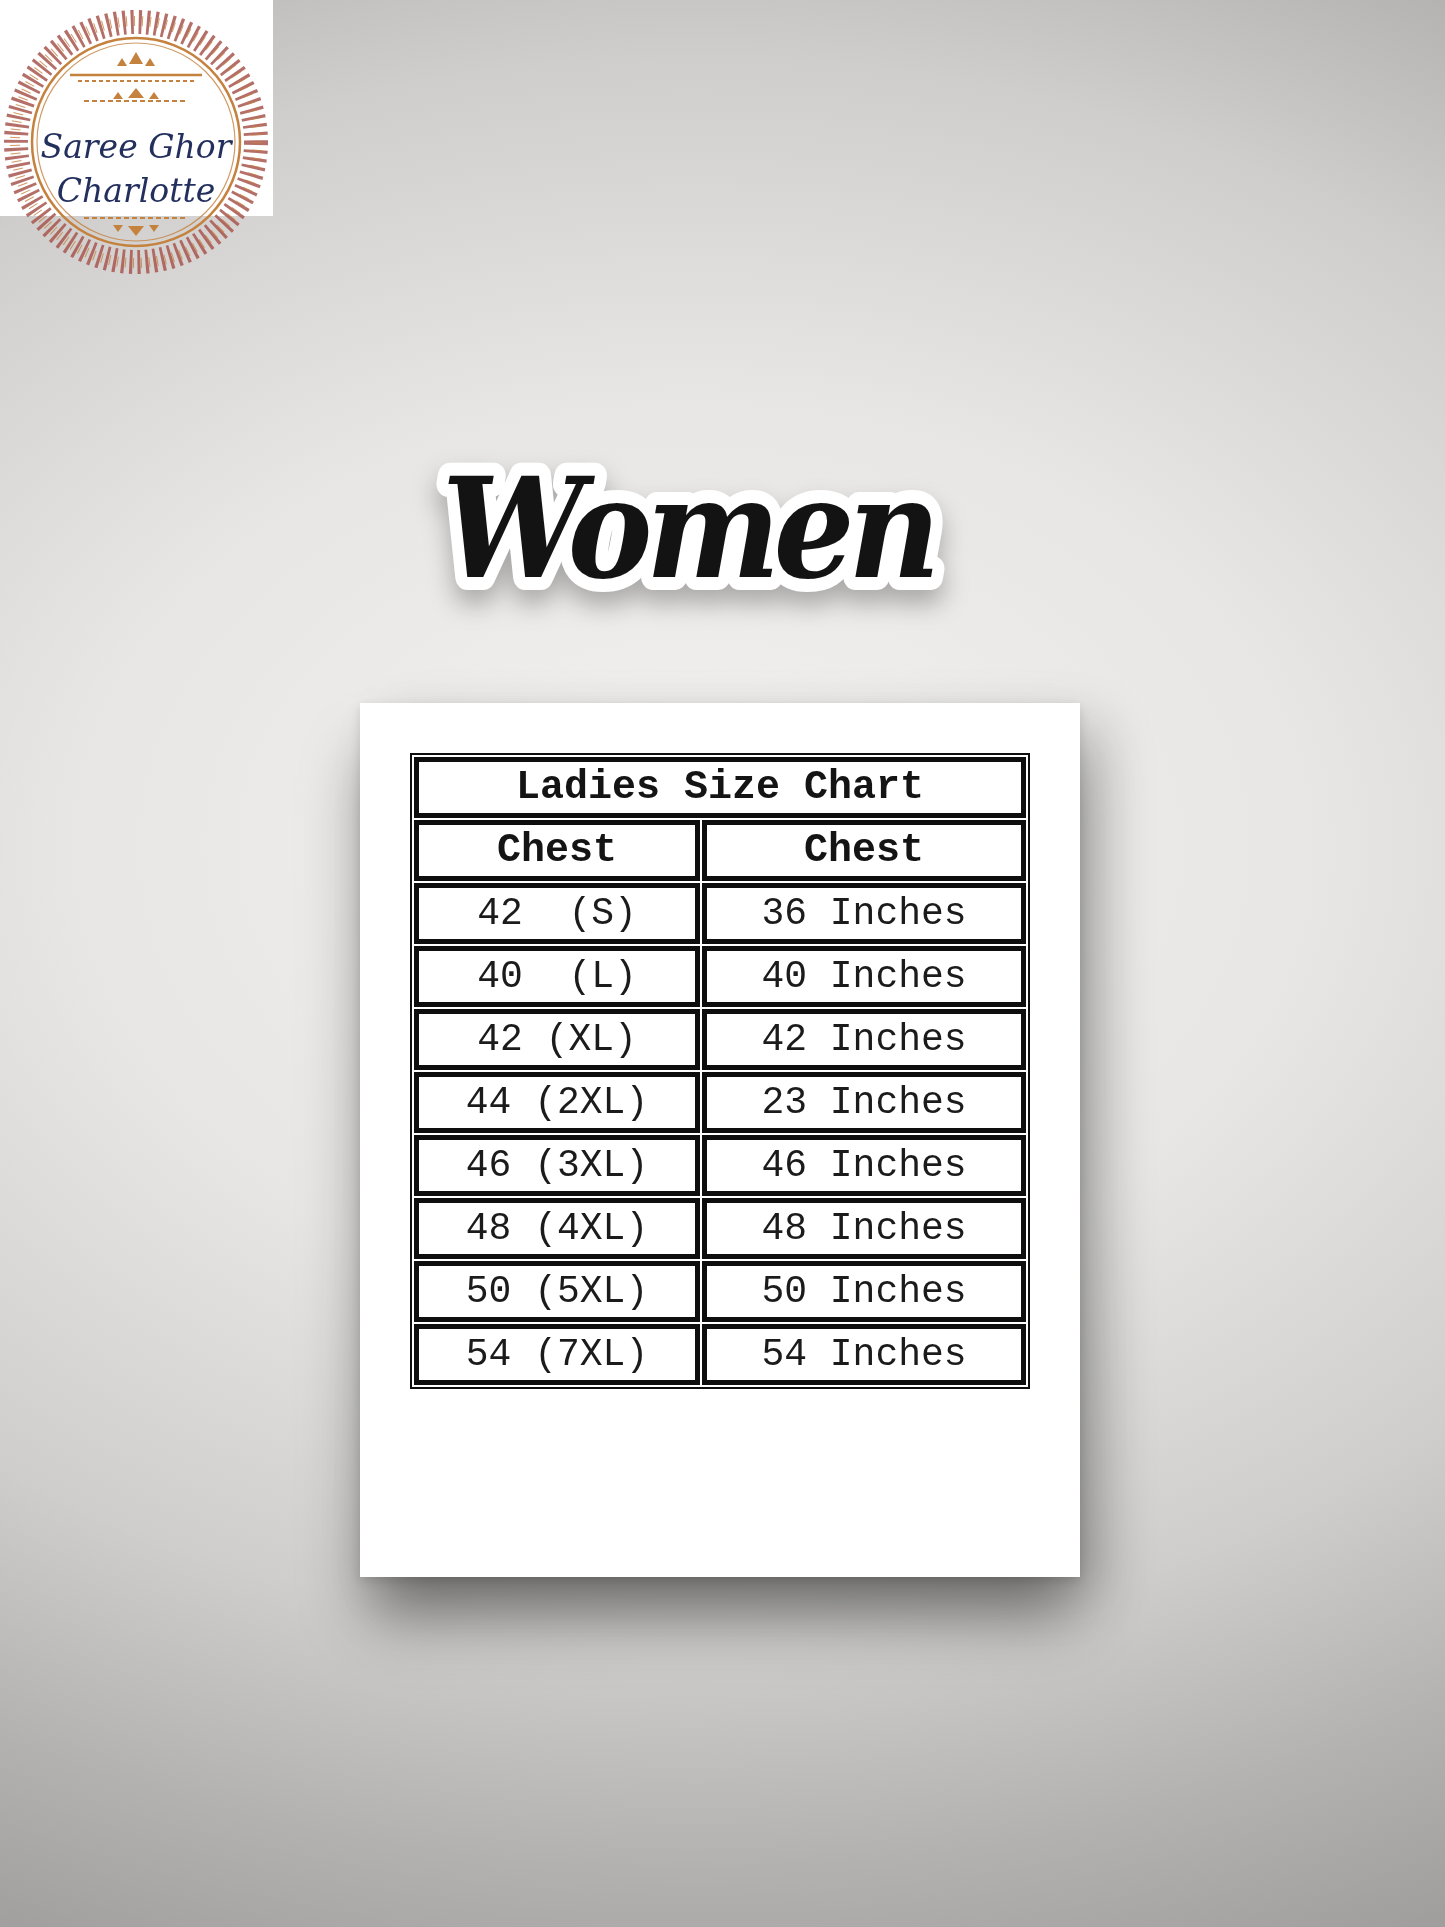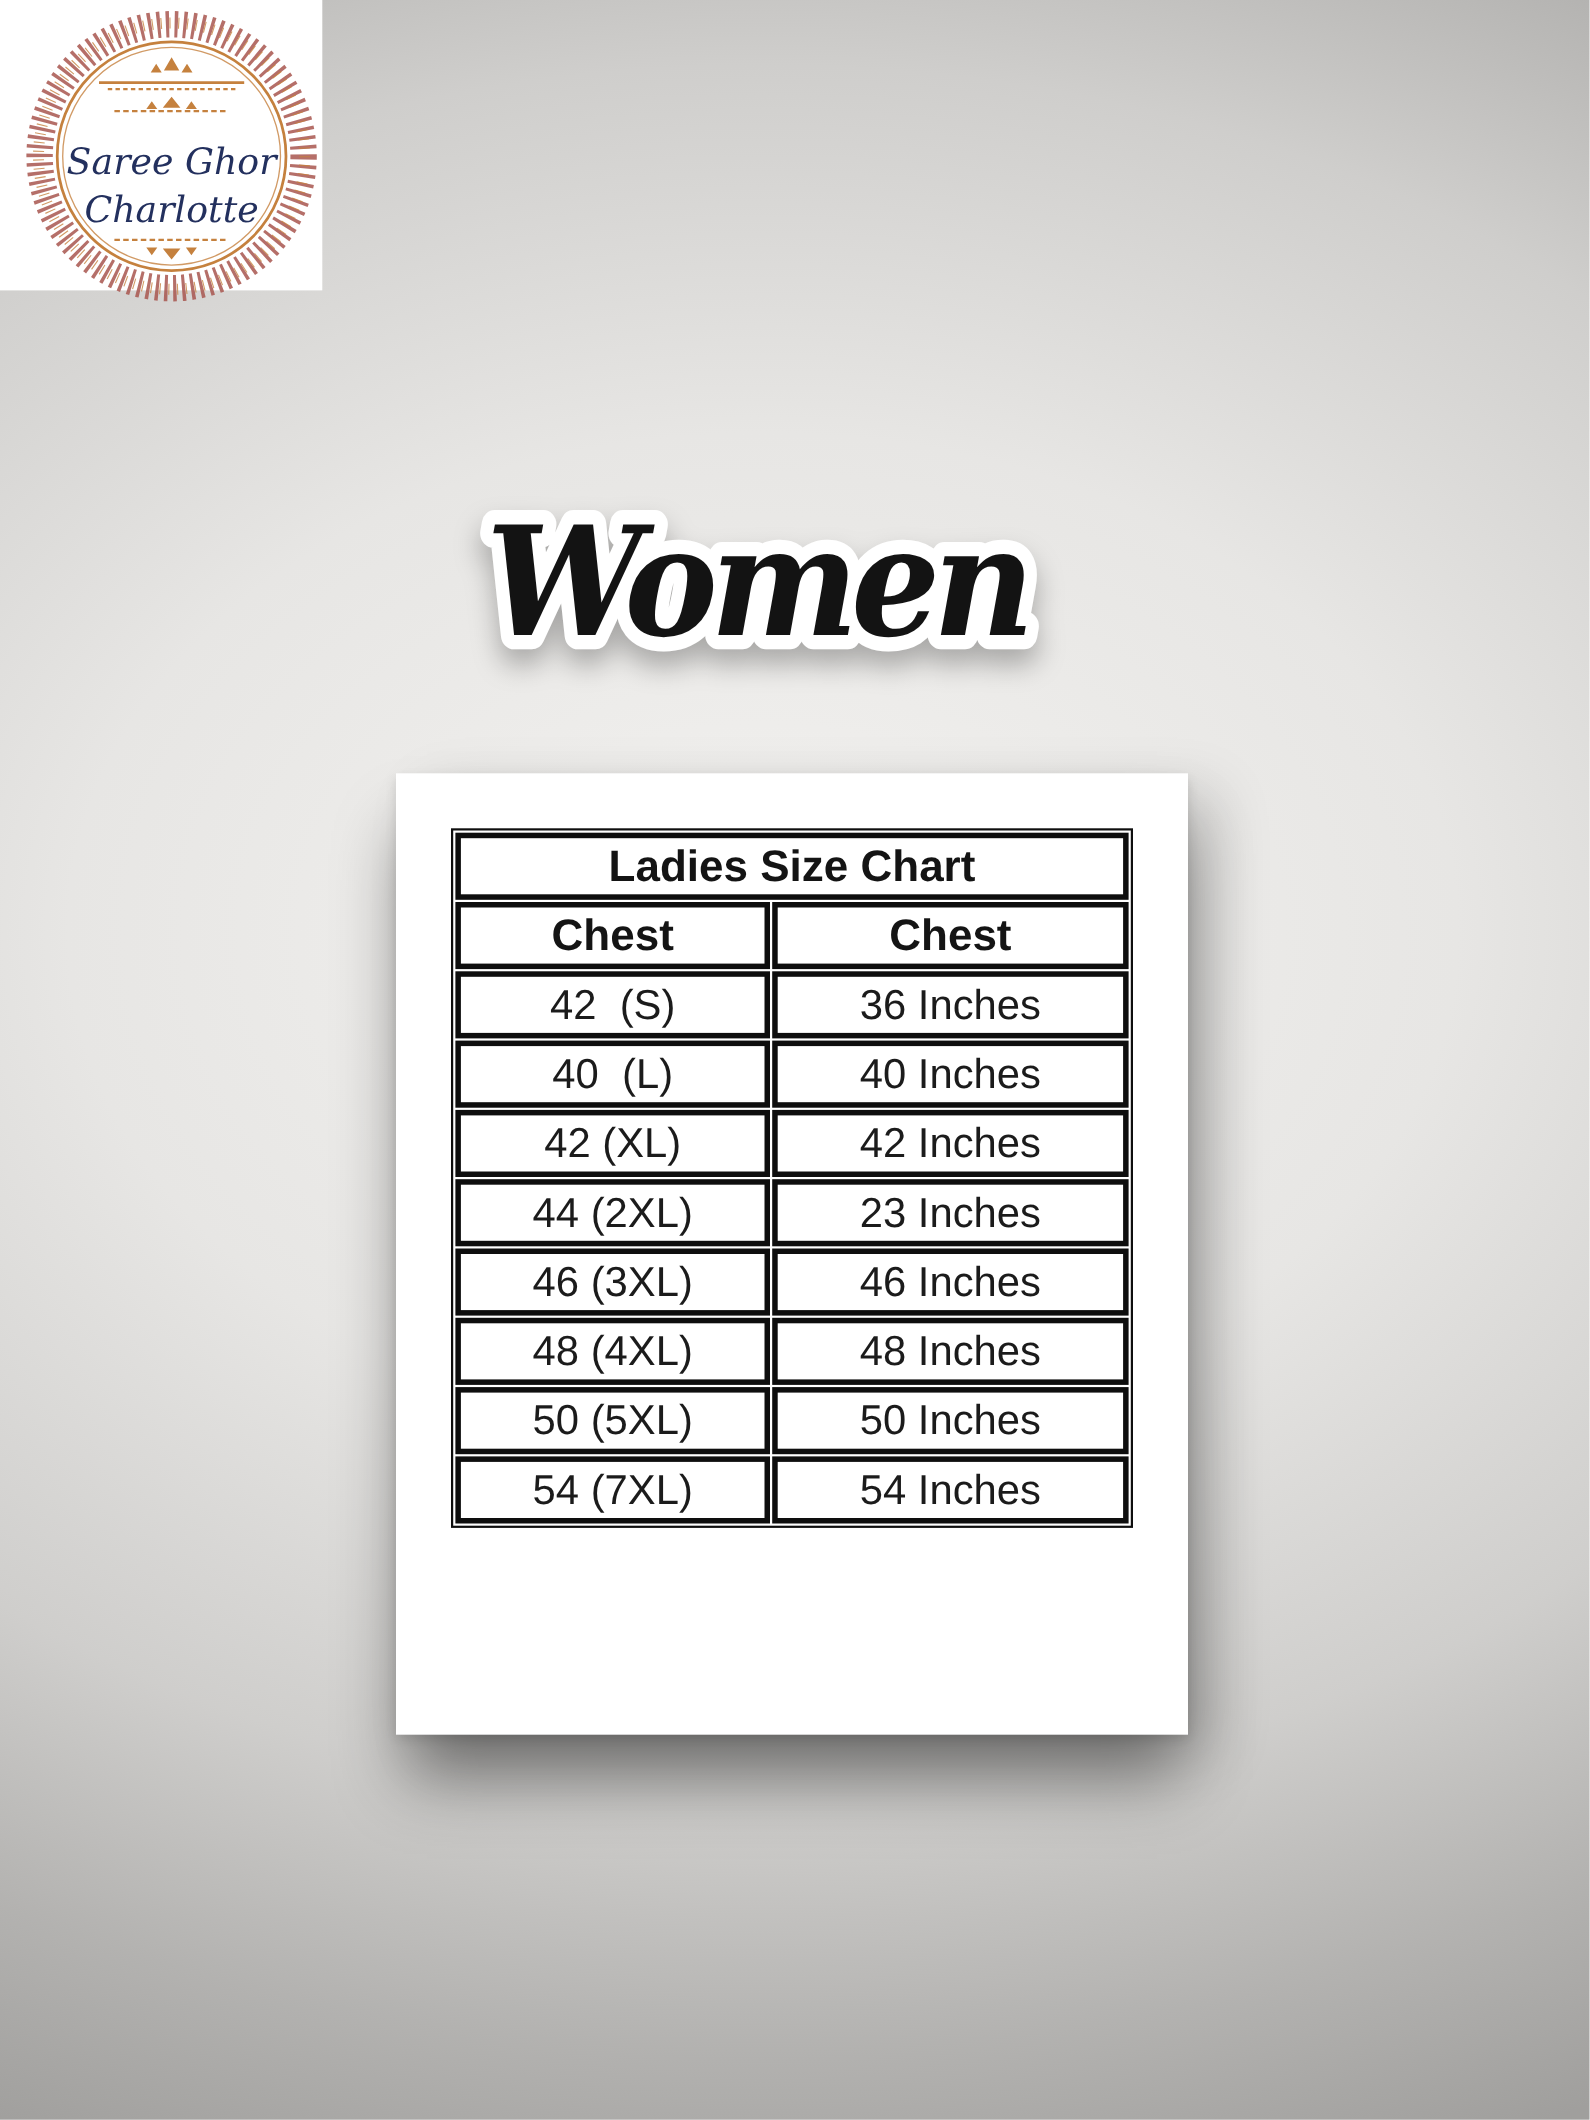--- a/index.html
+++ b/index.html
@@ -5,21 +5,21 @@
   html,body{margin:0;padding:0;}
   body{
     width:1445px;height:1927px;position:relative;overflow:hidden;
     font-family:"Liberation Sans",sans-serif;
     background:radial-gradient(ellipse 115% 62% at 48% 44%,
       #f3f2f0 0%, #e7e6e4 38%, #cfcecc 66%, #b3b2b0 85%, #a09f9d 100%);
   }
 
   
   .logo-box{
-    position:absolute;left:0;top:0;width:273px;height:264px;background:#ffffff;padding-left:20px;
+    position:absolute;left:0;top:0;width:273px;height:216px;background:#ffffff;
   }
 
   
   .women-wrap{
     position:absolute;left:448px;top:399px;width:480px;height:250px;
   }
   .women-wrap svg{overflow:visible;}
   .women-text{
     font-family:"DejaVu Serif","Liberation Serif",serif;
     font-style:italic;font-weight:bold;
@@ -48,20 +48,21 @@
     height:51px;
     border:5px solid #0e0e0e;
     text-align:center;
     vertical-align:middle;
     font-size:38px;
     color:#1b1b1b;
     background:#ffffff;
     white-space:pre;
     padding:0;
     line-height:1;
+    font-family:Liberation Mono, monospace;
   }
   table.size-chart td.hdr{
     font-weight:bold;
     font-size:40px;
     color:#141414;
   }
   .col-size{width:286px;}
 </style>
 </head>
 <body>

